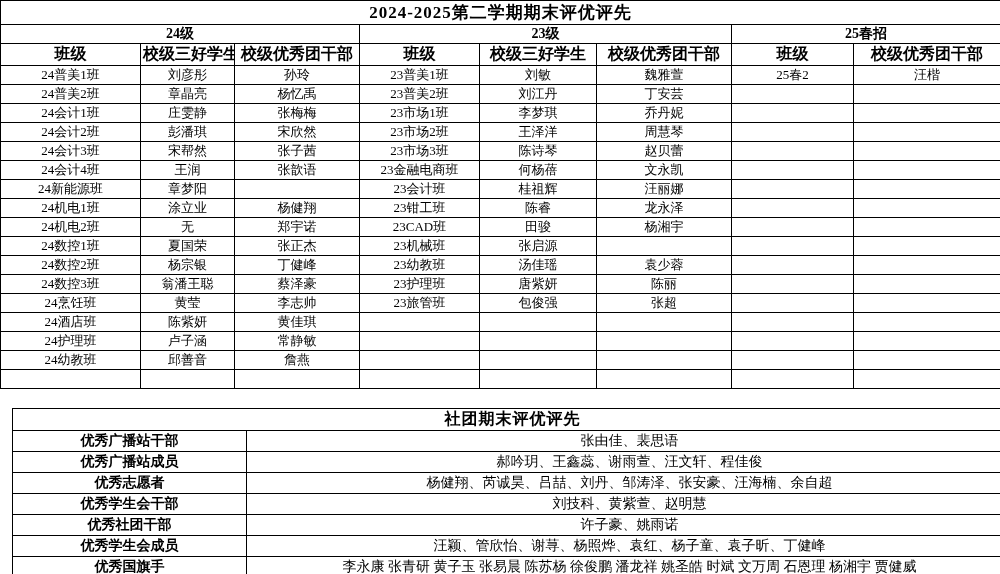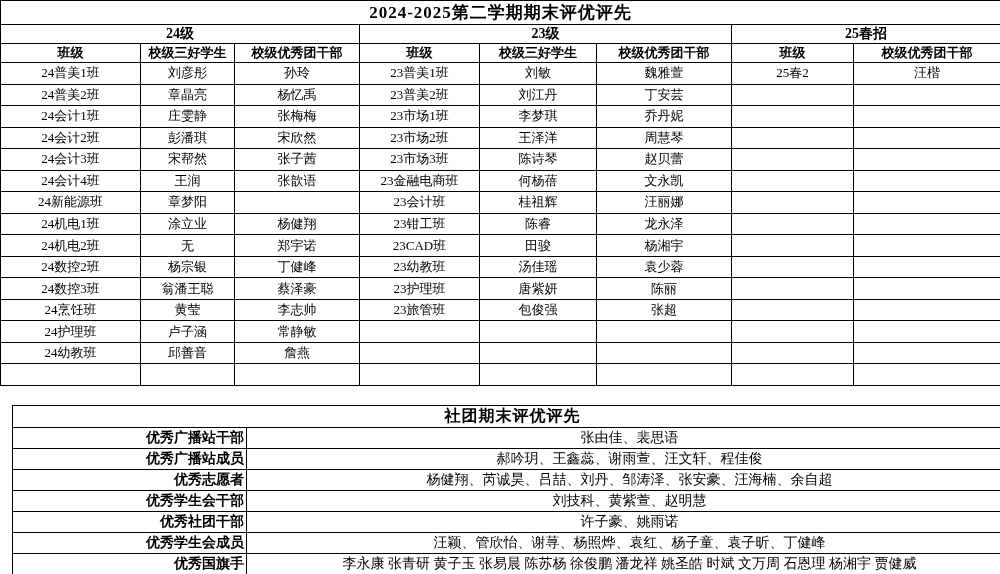--- a/index.html
+++ b/index.html
@@ -5,26 +5,26 @@
   * { margin:0; padding:0; box-sizing:border-box; }
   html, body { width:1000px; height:574px; background:#fff; color:#000;
     font-family:"Liberation Serif","DejaVu Serif",serif; overflow:hidden; }
   table { border-collapse:collapse; table-layout:fixed; width:1000px; }
   td { border:1px solid #000; text-align:center; vertical-align:middle;
     overflow:hidden; white-space:nowrap; padding:0 2px; font-size:13px; }
 
   #main-table { height:386px; }
   #main-table .title-row td { font-size:17px; font-weight:bold; height:21px; letter-spacing:1px; }
   #main-table .section-row td { font-size:14px; font-weight:bold; height:18px;border-radius:7px; }
-  #main-table .header-row td { font-size:13px; font-weight:bold; height:18px; }
+  #main-table .header-row td { font-size:16px; font-weight:bold; height:18px; }
   #main-table tbody td { height:19px; }
 
   #club-table { height:169px; margin-top:19px;margin-left:12px; }
   #club-table .club-title-row td { font-size:16px; font-weight:bold; height:22px; letter-spacing:1px; }
-  #club-table .club-label { font-weight:bold; font-size:14px; height:21px;text-align:right; }
+  #club-table .club-label { font-weight:bold; font-size:14px; height:21px; }
   #club-table .club-value { font-size:14px; height:21px; }
 </style>
 </head>
 <body>
 
 <table id="main-table">
   <colgroup>
     <col style="width:140px">
       <col style="width:94px">
       <col style="width:125px">
@@ -139,20 +139,30 @@
         <td>24机电2班</td>
         <td>无</td>
         <td>郑宇诺</td>
         <td>23CAD班</td>
         <td>田骏</td>
         <td>杨湘宇</td>
         <td></td>
         <td></td>
       </tr>
       <tr>
+        <td>24数控1班</td>
+        <td>夏国荣</td>
+        <td>张正杰</td>
+        <td>23机械班</td>
+        <td>张启源</td>
+        <td></td>
+        <td></td>
+        <td></td>
+      </tr>
+      <tr>
         <td>24数控2班</td>
         <td>杨宗银</td>
         <td>丁健峰</td>
         <td>23幼教班</td>
         <td>汤佳瑶</td>
         <td>袁少蓉</td>
         <td></td>
         <td></td>
       </tr>
       <tr>
@@ -165,20 +175,30 @@
         <td></td>
         <td></td>
       </tr>
       <tr>
         <td>24烹饪班</td>
         <td>黄莹</td>
         <td>李志帅</td>
         <td>23旅管班</td>
         <td>包俊强</td>
         <td>张超</td>
+        <td></td>
+        <td></td>
+      </tr>
+      <tr>
+        <td>24酒店班</td>
+        <td>陈紫妍</td>
+        <td>黄佳琪</td>
+        <td></td>
+        <td></td>
+        <td></td>
         <td></td>
         <td></td>
       </tr>
       <tr>
         <td>24护理班</td>
         <td>卢子涵</td>
         <td>常静敏</td>
         <td></td>
         <td></td>
         <td></td>

